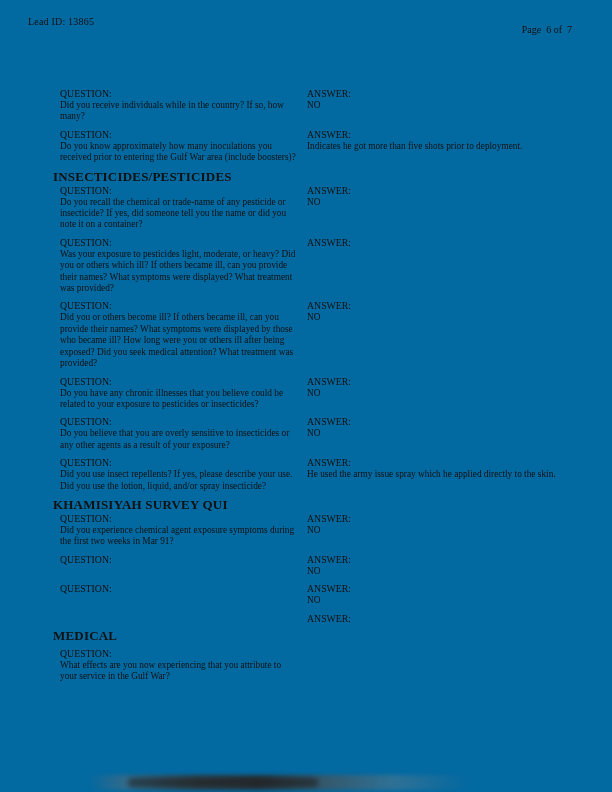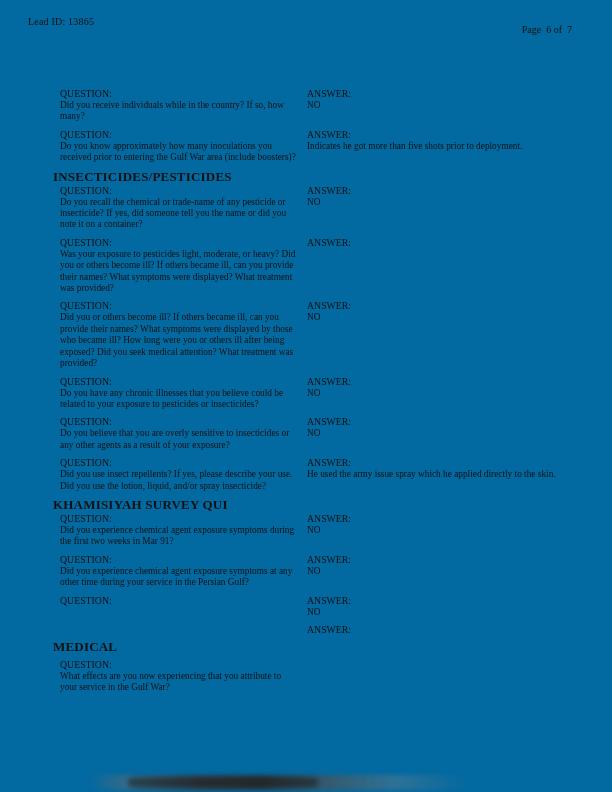--- a/index.html
+++ b/index.html
@@ -97,21 +97,21 @@
       </div>
       <div class="a-col">
         <div class="label">ANSWER:</div>
         <div class="a-text">NO</div>
       </div>
     </div>
 
     <div class="qa-row">
       <div class="q-col">
         <div class="label">QUESTION:</div>
-        <div class="q-text">Was your exposure to pesticides light, moderate, or heavy?  Did you or others become ill?  If others became ill, can you provide their names?  What symptoms were displayed?  What treatment was provided?</div>
+        <div class="q-text">Was your exposure to pesticides light, moderate, or heavy?  Did you or others which ill?  If others became ill, can you provide their names?  What symptoms were displayed?  What treatment was provided?</div>
       </div>
       <div class="a-col">
         <div class="label">ANSWER:</div>
       </div>
     </div>
 
     <div class="qa-row">
       <div class="q-col">
         <div class="label">QUESTION:</div>
         <div class="q-text">Did you or others become ill?  If others became ill, can you provide their names?  What symptoms were displayed by those who became ill?  How long were you or others ill after being exposed?  Did you seek medical attention?  What treatment was provided?</div>
@@ -164,21 +164,20 @@
       </div>
       <div class="a-col">
         <div class="label">ANSWER:</div>
         <div class="a-text">NO</div>
       </div>
     </div>
 
     <div class="qa-row">
       <div class="q-col">
         <div class="label">QUESTION:</div>
-        <div class="q-text">Did you experience chemical agent exposure symptoms at any other time during your service in the Persian Gulf?</div>
       </div>
       <div class="a-col">
         <div class="label">ANSWER:</div>
         <div class="a-text">NO</div>
       </div>
     </div>
 
     <div class="qa-row">
       <div class="q-col">
         <div class="label">QUESTION:</div>

